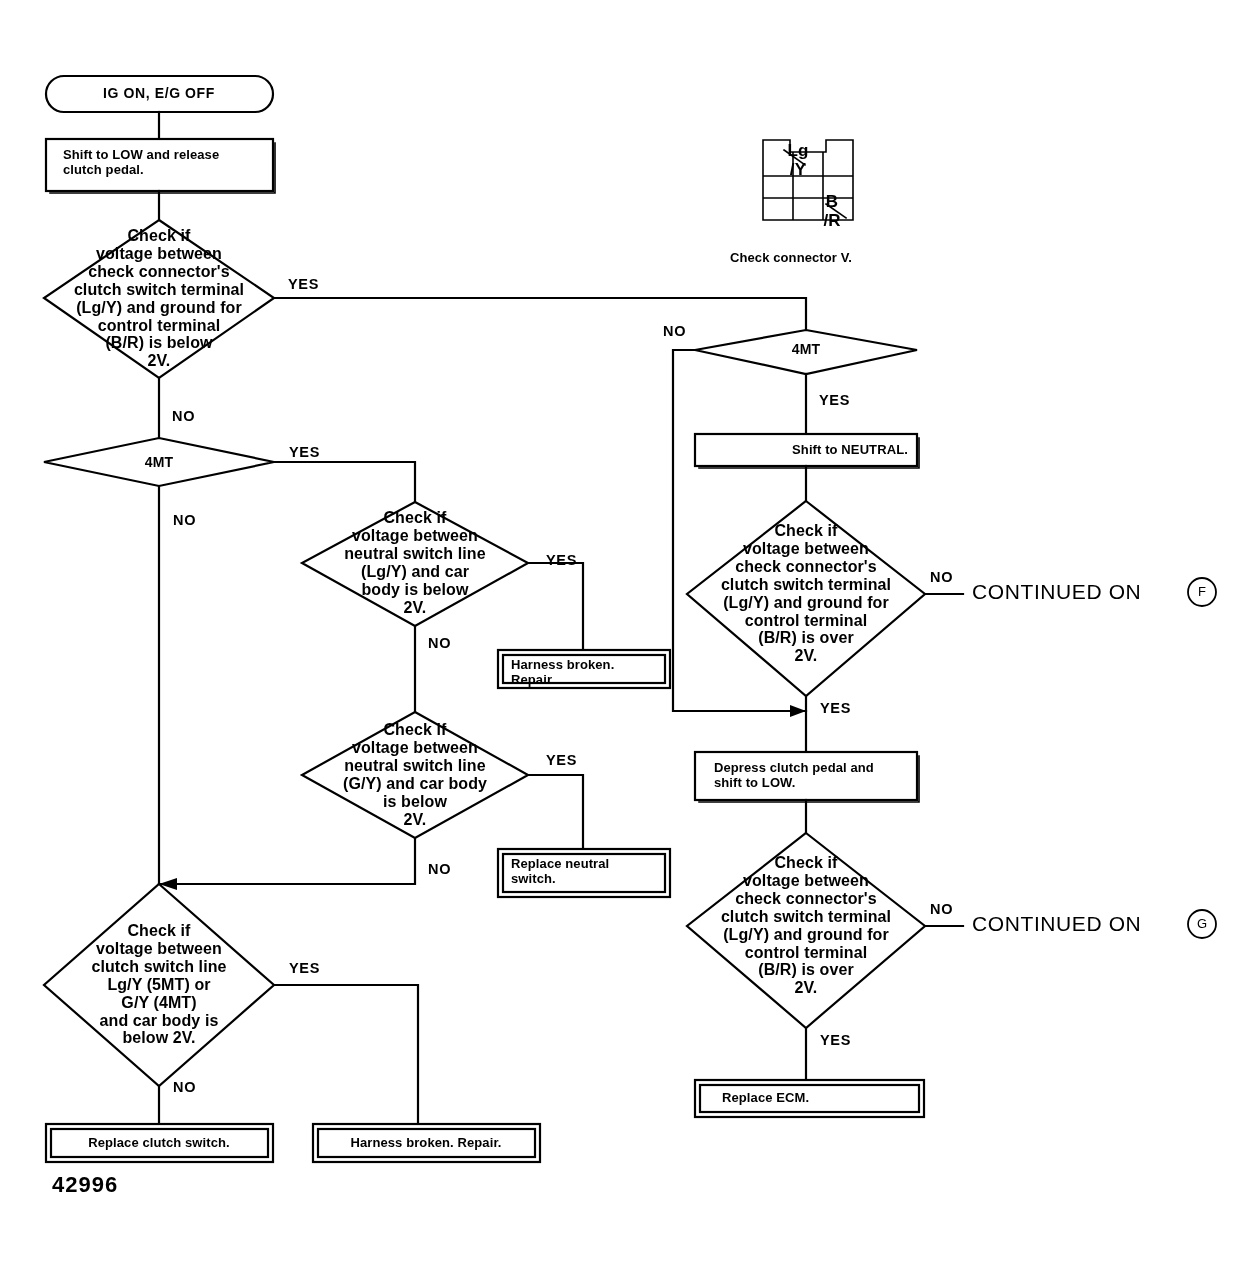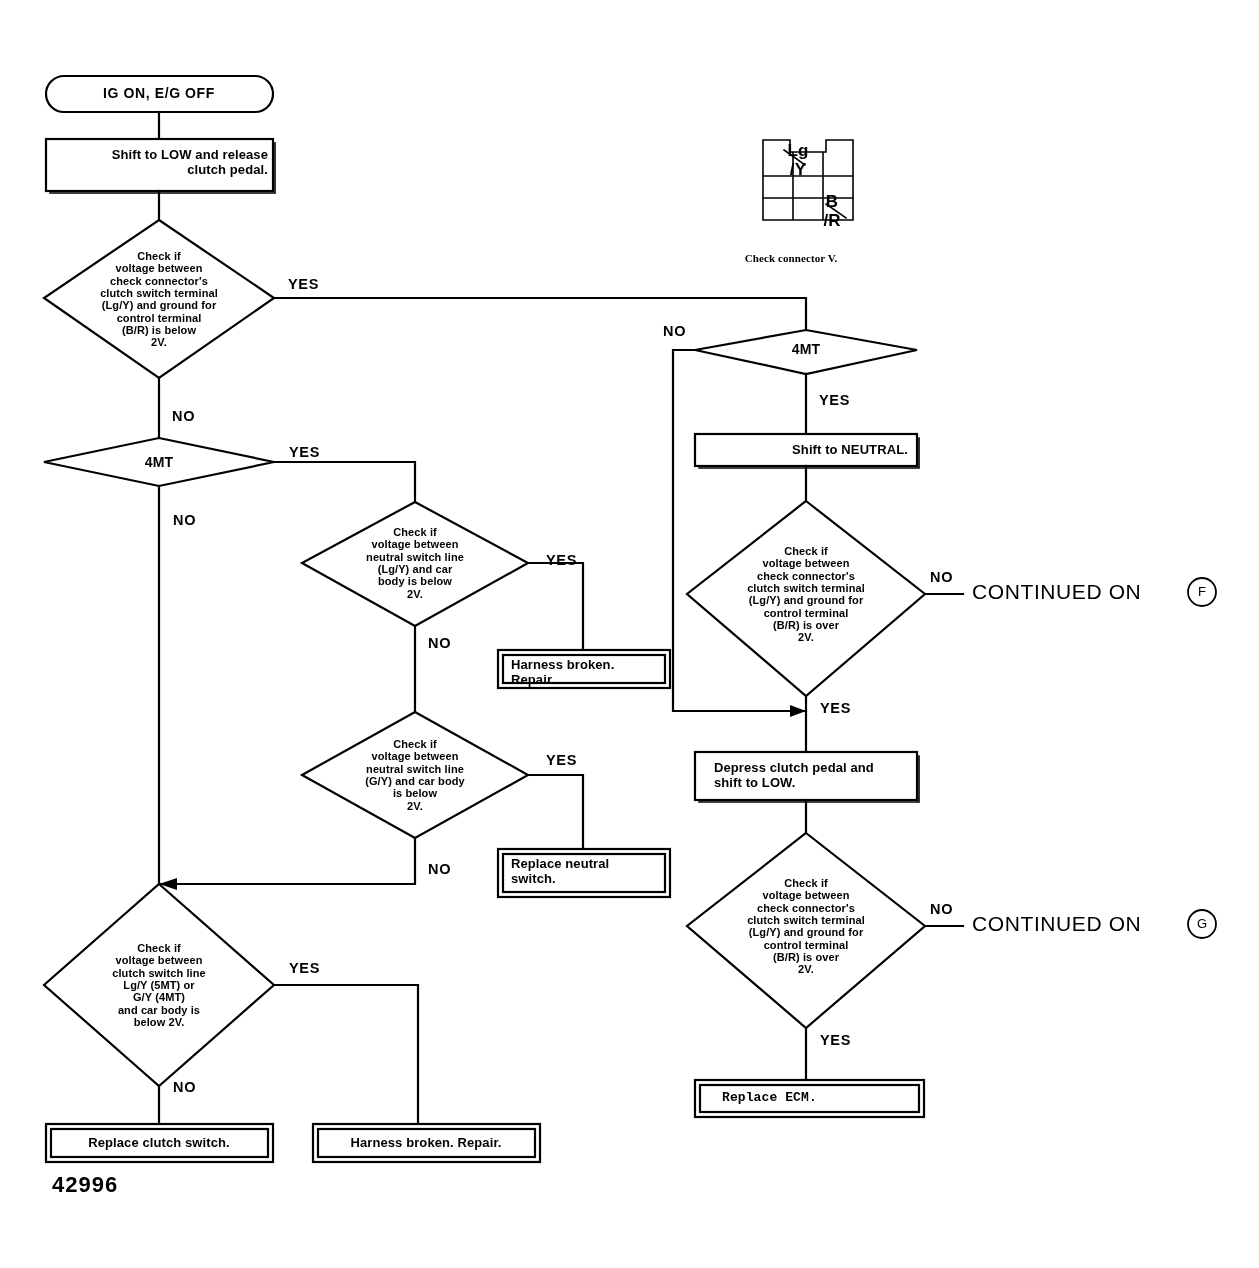--- a/index.html
+++ b/index.html
@@ -39,27 +39,27 @@
     color: #000;
     font-weight: bold;
     line-height: 1.12;
     white-space: pre-line;
     letter-spacing: 0.1px;
     text-align: right;
   }
   .txt.center { text-align: center; transform: translate(-50%, -50%); }
   .txt.leftal { text-align: left; }
 
-  .diamond-text { font-size: 11px; }
+  .diamond-text { font-size: 16px; }
   .box-text     { font-size: 13px; }
   .term-text    { font-size: 14px; letter-spacing: .6px; }
   .branch-lbl   { font-size: 14.5px; letter-spacing: .7px; }
   .cont-text    { font-weight: normal; font-size: 21px; letter-spacing: .6px; }
   .cont-letter  { font-size: 13px; font-weight: normal; }
-  .caption      { font-size: 11px; font-weight: bold; font-family: Liberation Serif, serif; }
+  .caption      { font-size: 13px; font-weight: bold; }
   .fignum       { font-weight: bold; font-size: 22px; letter-spacing: 1px; }
   .pin-lbl      { font-size: 17px; font-weight: bold; }
 </style>
 </head>
 <body>
 
 <div id="chart-root">
 
   <svg class="flow" viewBox="0 0 1259 1268" xmlns="http://www.w3.org/2000/svg">
 
@@ -158,21 +158,21 @@
     <rect x="46" y="1124" width="227" height="38" class="shape-fill"></rect>
     <rect x="51" y="1129" width="217" height="28" class="shape-stroke"></rect>
 
     <rect x="313" y="1124" width="227" height="38" class="shape-fill"></rect>
     <rect x="318" y="1129" width="217" height="28" class="shape-stroke"></rect>
 
   </svg>
 
   <div class="txt center term-text" style="left:159px; top:94px; width:215px;">IG ON, E/G OFF</div>
 
-  <div class="txt leftal box-text" style="left:63px; top:148px; width:205px;text-align:right;">Shift to LOW and release
+  <div class="txt leftal box-text" style="left:63px; top:148px; width:205px;">Shift to LOW and release
 clutch pedal.</div>
 
   <div class="txt center diamond-text" style="left:159px; top:299px; width:200px;">Check if
 voltage between
 check connector's
 clutch switch terminal
 (Lg/Y) and ground for
 control terminal
 (B/R) is below
 2V.</div>
@@ -210,21 +210,21 @@
 voltage between
 check connector's
 clutch switch terminal
 (Lg/Y) and ground for
 control terminal
 (B/R) is over
 2V.</div>
   <div class="txt branch-lbl" style="left:930px; top:901px;">NO</div>
   <div class="txt branch-lbl" style="left:820px; top:1032px;">YES</div>
 
-  <div class="txt leftal box-text" style="left:722px; top:1091px; width:200px;font-family:Liberation Mono, monospace;">Replace ECM.</div>
+  <div class="txt leftal box-text" style="left:722px; top:1091px; width:200px;">Replace ECM.</div>
 
   <div class="txt leftal cont-text" style="left:972px; top:580px;">CONTINUED ON</div>
   <div class="txt center cont-letter" style="left:1202px; top:592px; width:26px;">F</div>
 
   <div class="txt leftal cont-text" style="left:972px; top:912px;">CONTINUED ON</div>
   <div class="txt center cont-letter" style="left:1202px; top:924px; width:26px;">G</div>
 
   <div class="txt center diamond-text" style="left:159px; top:463px; width:100px; font-size:14px;">4MT</div>
   <div class="txt branch-lbl" style="left:289px; top:444px;">YES</div>
   <div class="txt branch-lbl" style="left:173px; top:512px;">NO</div>

